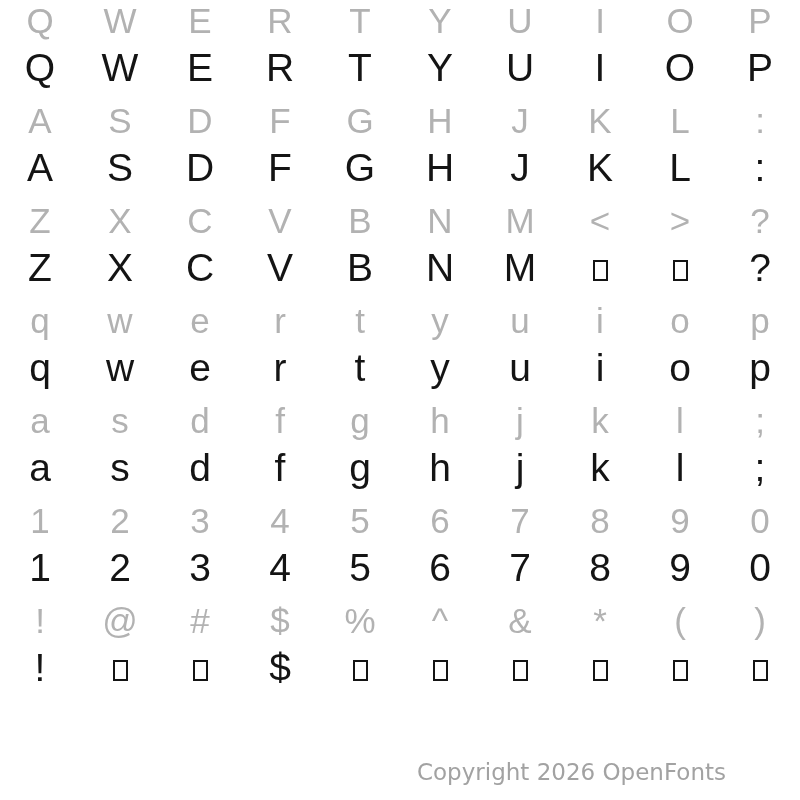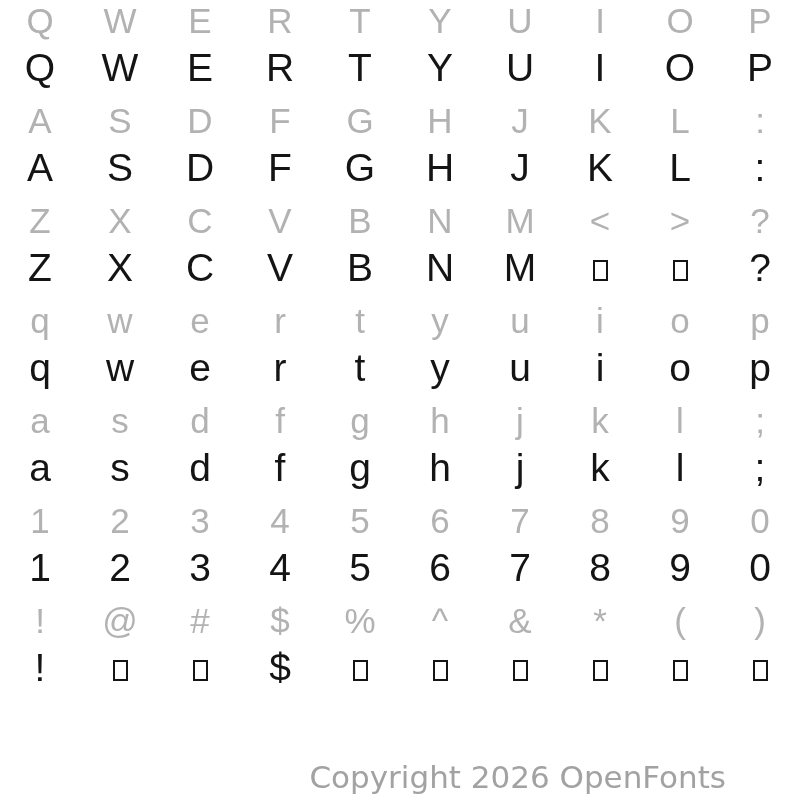--- a/index.html
+++ b/index.html
@@ -51,21 +51,21 @@
     width: 15px;
     height: 21px;
     border: 2.5px solid #141414;
     background: transparent;
   }
   .footer {
     position: absolute;
     top: 759px;
     right: 74px;
     font-family: "DejaVu Sans", sans-serif;
-    font-size: 31px;
+    font-size: 23px;
     color: #a2a2a2;
     white-space: nowrap;
   }
 </style>
 </head>
 <body>
 
 <div class="page">
   <div id="grid">
       <div class="pair">

